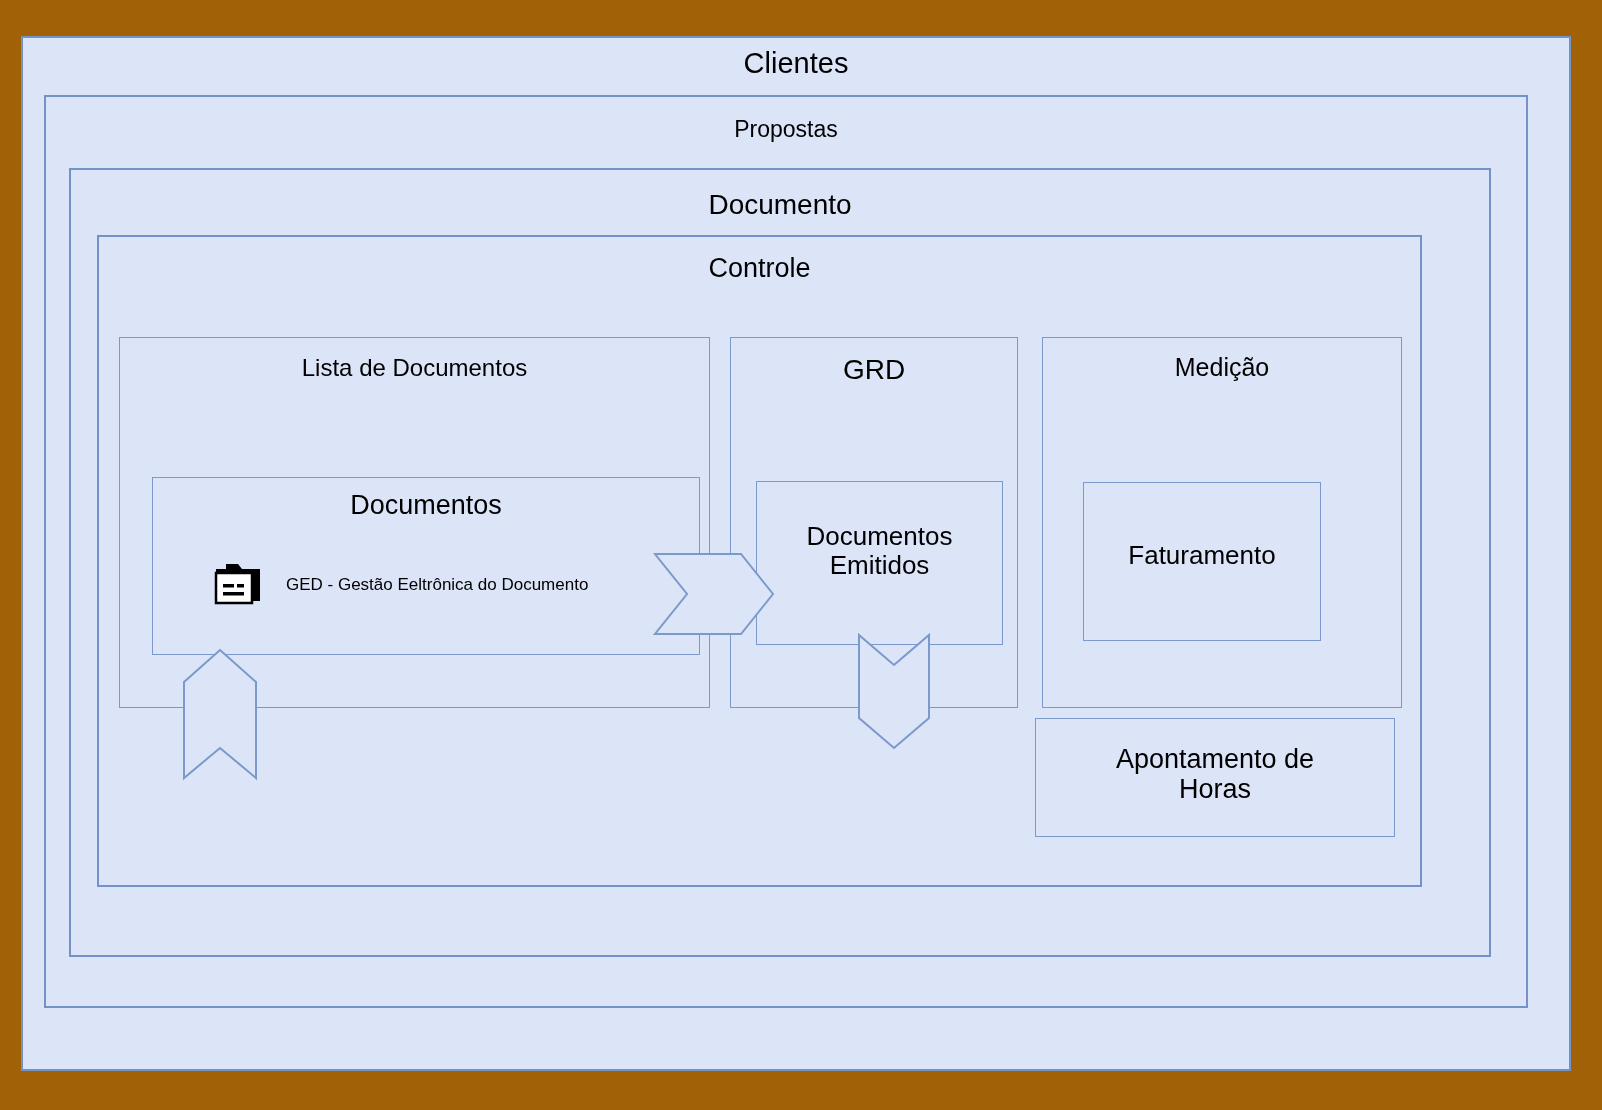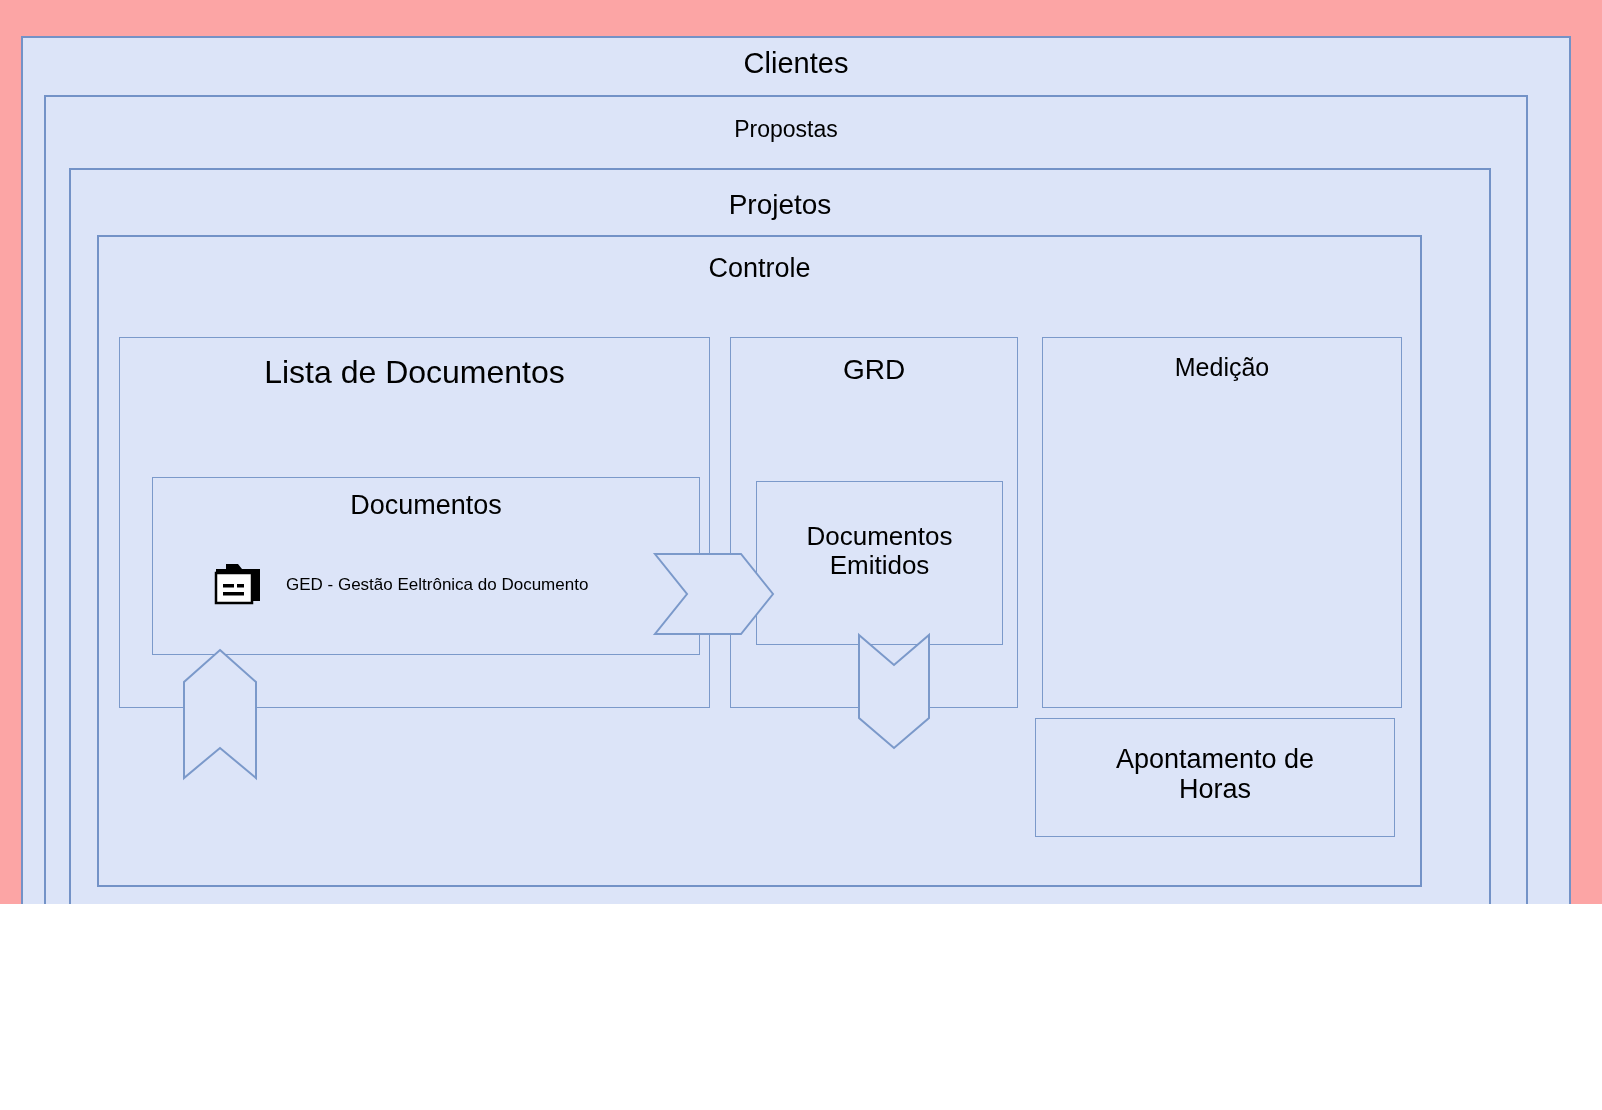--- a/index.html
+++ b/index.html
@@ -8,22 +8,22 @@
     background: #ffffff;
   }
   body {
     font-family: "Liberation Sans", sans-serif;
     -webkit-font-smoothing: antialiased;
   }
 
   #canvas {
     position: relative;
     width: 1602px;
-    height: 904px;
-    background: #fca5a5;
+    height: 1110px;
+    background: #a16207;
     overflow: hidden;
   }
 
   
   .box {
     position: absolute;
     background: #dce4f8;
     border: 2px solid #7392c7;
     box-sizing: border-box;
   }
@@ -57,21 +57,21 @@
   
   #lista-doc-box   { left: 119px;  top: 337px; width: 591px; height: 371px; }
   #grd-box         { left: 730px;  top: 337px; width: 288px; height: 371px; }
   #medicao-box     { left: 1042px; top: 337px; width: 360px; height: 371px; }
   #documentos-box  { left: 152px;  top: 477px; width: 548px; height: 178px; }
   #doc-emitidos-box{ left: 756px;  top: 481px; width: 247px; height: 164px; }
   #faturamento-box { left: 1083px; top: 482px; width: 238px; height: 159px; }
   #controle-box    { left: 119px;  top: 718px; width: 890px; height: 124px; }
   #apontamento-box { left: 1035px; top: 718px; width: 360px; height: 119px; }
 
-  #lista-doc-title    { top: 17px; font-size: 32px; }
+  #lista-doc-title    { top: 17px; font-size: 24px; }
   #grd-title          { top: 17px; font-size: 28px; }
   #medicao-title      { top: 16px; font-size: 25px; text-align: center; }
   #documentos-title   { top: 13px; font-size: 27px; }
   #doc-emitidos-title { top: 40px; font-size: 26px; }
   #faturamento-title  { top: 58px; font-size: 26px; }
   #controle-title     { top: 48px; font-size: 28px; }
   #apontamento-title  { top: 26px; font-size: 27px; }
 
   
   #ged-row {
@@ -112,21 +112,21 @@
 
   <div class="box" id="clientes-box">
     <div class="box-title" id="clientes-title">Clientes</div>
   </div>
 
   <div class="box" id="propostas-box">
     <div class="box-title" id="propostas-title">Propostas</div>
   </div>
 
   <div class="box" id="contrato-box">
-    <div class="box-title" id="contrato-title">Projetos</div>
+    <div class="box-title" id="contrato-title">Documento</div>
   </div>
 
   <div class="box" id="projetos-box">
     <div class="box-title" id="projetos-title">Controle</div>
   </div>
 
   <div class="box thin" id="lista-doc-box">
     <div class="box-title" id="lista-doc-title">Lista de Documentos</div>
   </div>
 
@@ -140,20 +140,23 @@
 
   <div class="box thin" id="documentos-box">
     <div class="box-title" id="documentos-title">Documentos</div>
   </div>
 
   <div class="box thin" id="doc-emitidos-box">
     <div class="box-title" id="doc-emitidos-title">Documentos
 Emitidos</div>
   </div>
 
+  <div class="box thin" id="faturamento-box">
+    <div class="box-title" id="faturamento-title">Faturamento</div>
+  </div>
 
 
   <div class="box thin" id="apontamento-box">
     <div class="box-title" id="apontamento-title">Apontamento de
 Horas</div>
   </div>
 
   <div id="ged-row">
     <svg id="ged-icon" viewBox="0 0 52 50">
 

